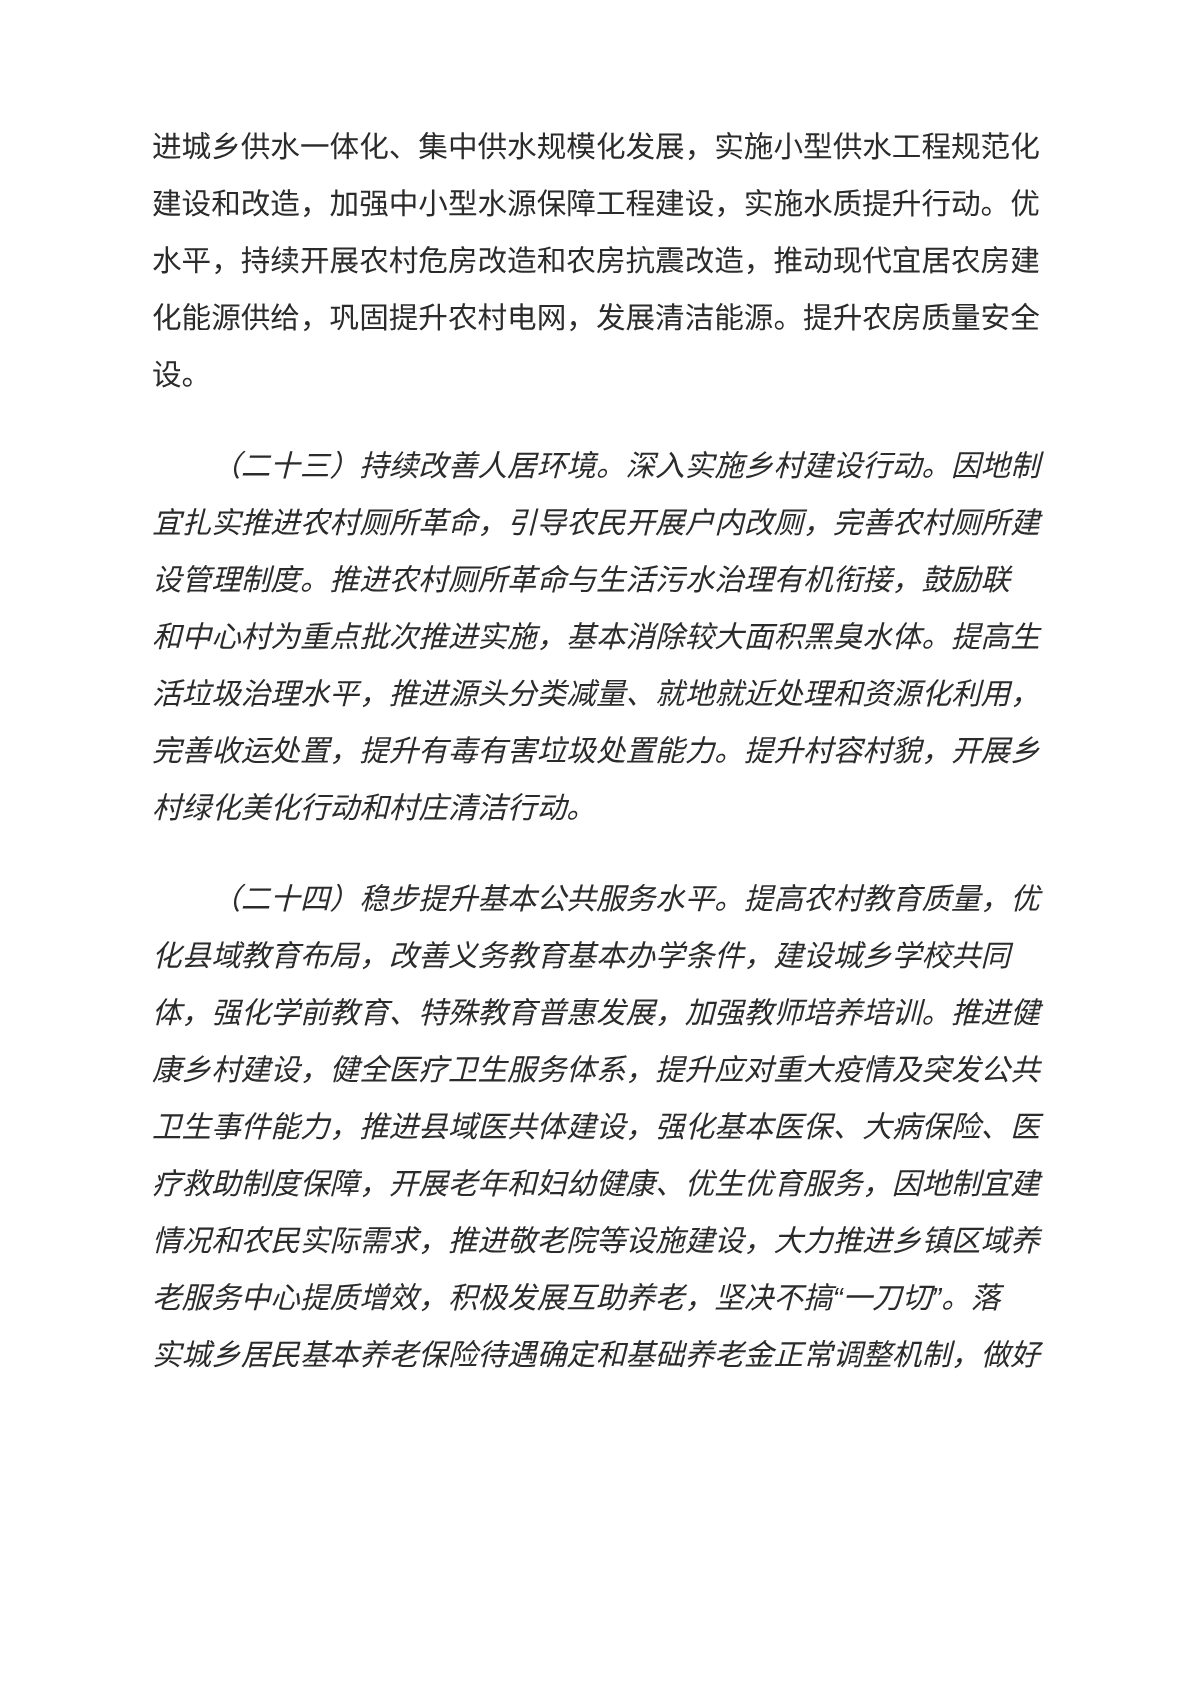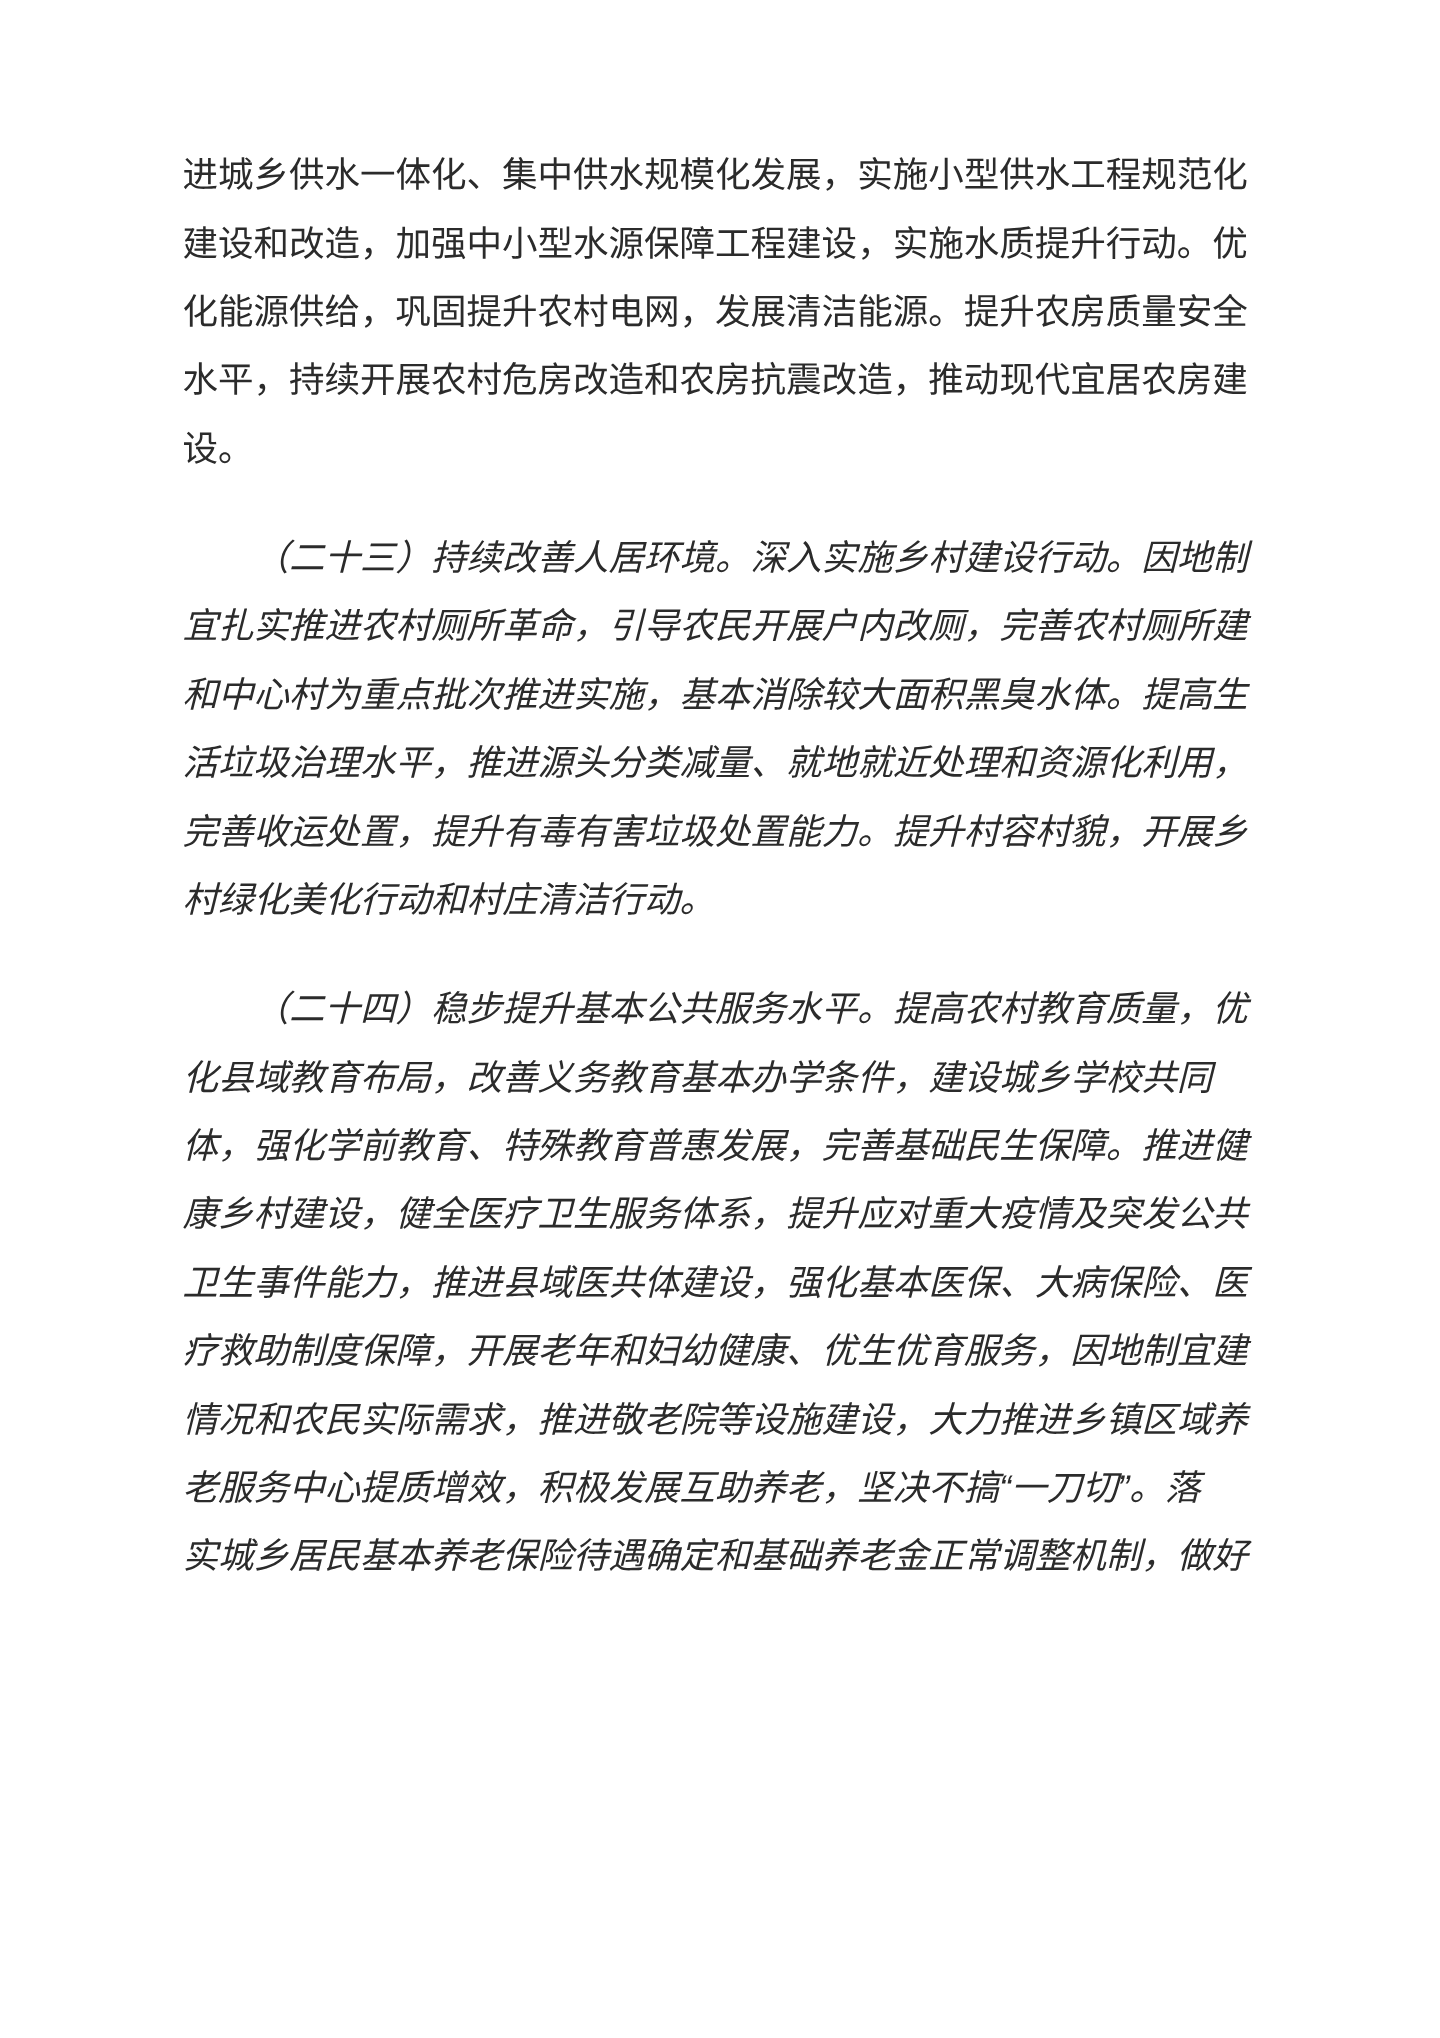--- a/index.html
+++ b/index.html
@@ -47,36 +47,37 @@
     text-align-last: left;
   }
 </style>
 </head>
 <body>
 
 <main class="page">
     <div class="para">
       <div class="line">进城乡供水一体化、集中供水规模化发展，实施小型供水工程规范化</div>
       <div class="line">建设和改造，加强中小型水源保障工程建设，实施水质提升行动。优</div>
+      <div class="line">水平，持续开展农村危房改造和农房抗震改造，推动现代宜居农房建</div>
       <div class="line">化能源供给，巩固提升农村电网，发展清洁能源。提升农房质量安全</div>
-      <div class="line">水平，持续开展农村危房改造和农房抗震改造，推动现代宜居农房建</div>
       <div class="line end">设。</div>
     </div>
     <div class="para">
       <div class="line indent">（二十三）持续改善人居环境。深入实施乡村建设行动。因地制</div>
       <div class="line">宜扎实推进农村厕所革命，引导农民开展户内改厕，完善农村厕所建</div>
+      <div class="line">设管理制度。推进农村厕所革命与生活污水治理有机衔接，鼓励联</div>
       <div class="line">和中心村为重点批次推进实施，基本消除较大面积黑臭水体。提高生</div>
       <div class="line">活垃圾治理水平，推进源头分类减量、就地就近处理和资源化利用，</div>
       <div class="line">完善收运处置，提升有毒有害垃圾处置能力。提升村容村貌，开展乡</div>
       <div class="line end">村绿化美化行动和村庄清洁行动。</div>
     </div>
     <div class="para">
       <div class="line indent">（二十四）稳步提升基本公共服务水平。提高农村教育质量，优</div>
       <div class="line">化县域教育布局，改善义务教育基本办学条件，建设城乡学校共同</div>
-      <div class="line">体，强化学前教育、特殊教育普惠发展，完善基础民生保障。推进健</div>
+      <div class="line">体，强化学前教育、特殊教育普惠发展，加强教师培养培训。推进健</div>
       <div class="line">康乡村建设，健全医疗卫生服务体系，提升应对重大疫情及突发公共</div>
       <div class="line">卫生事件能力，推进县域医共体建设，强化基本医保、大病保险、医</div>
       <div class="line">疗救助制度保障，开展老年和妇幼健康、优生优育服务，因地制宜建</div>
       <div class="line">情况和农民实际需求，推进敬老院等设施建设，大力推进乡镇区域养</div>
       <div class="line">老服务中心提质增效，积极发展互助养老，坚决不搞“一刀切”。落</div>
       <div class="line">实城乡居民基本养老保险待遇确定和基础养老金正常调整机制，做好</div>
     </div>
   </main>
 
 </body></html>

